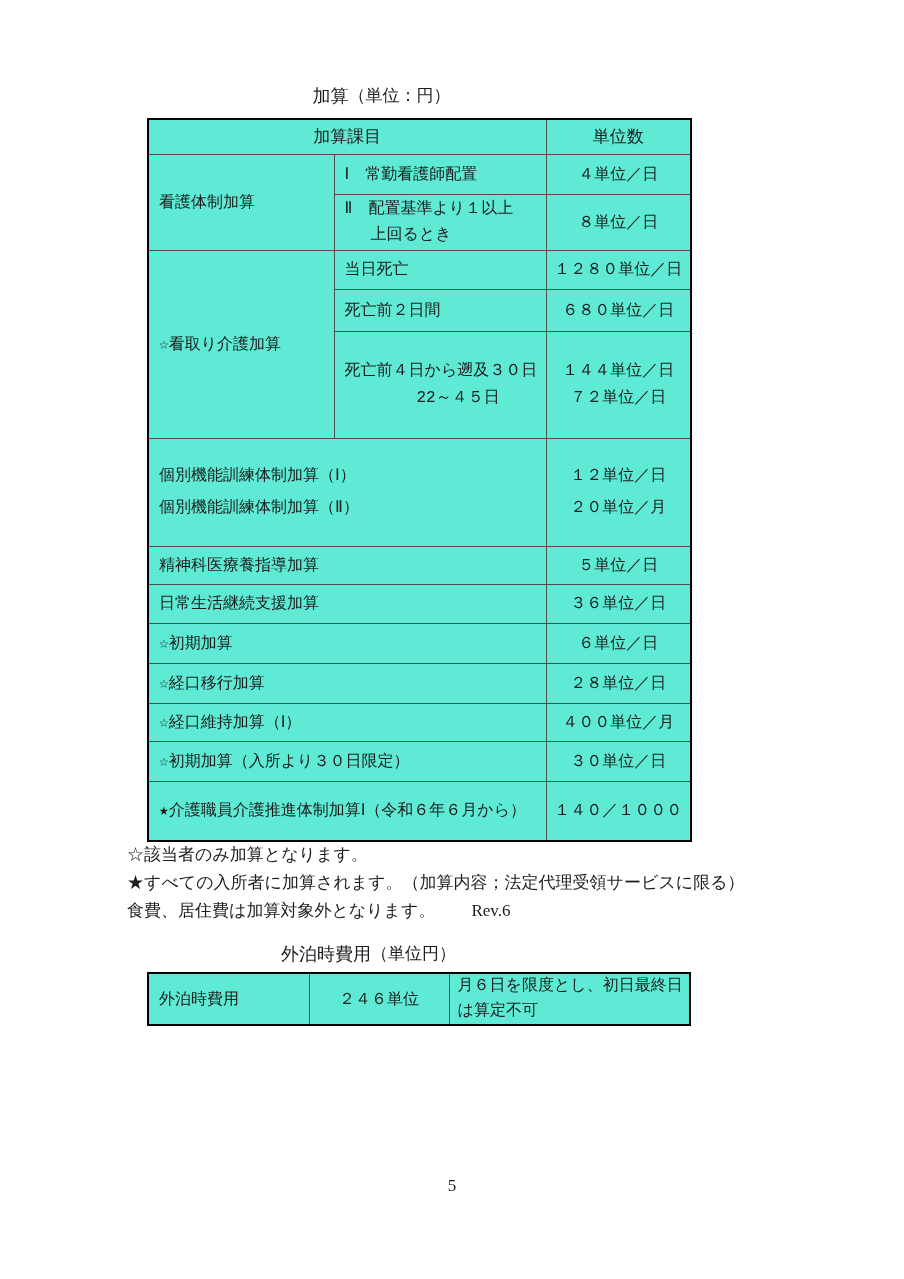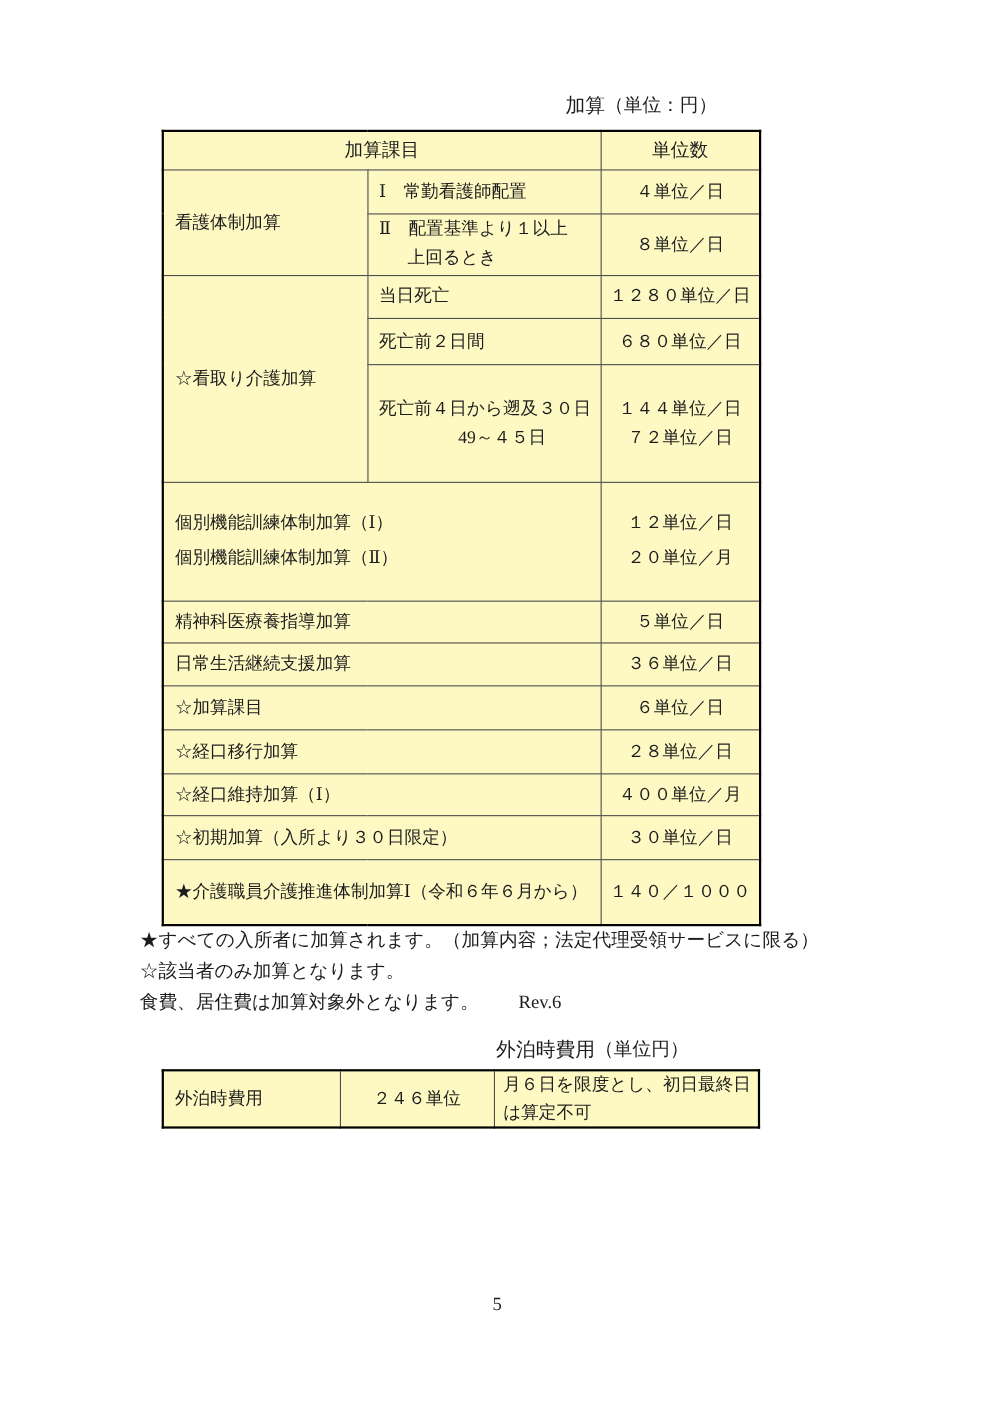--- a/index.html
+++ b/index.html
@@ -5,29 +5,29 @@
   html,body { margin:0; padding:0; background:#ffffff; }
   body {
     width:904px; height:1279px;
     font-family:"Liberation Serif","DejaVu Serif",serif;
     color:#1c1c1c;
     -webkit-font-smoothing:antialiased;
   }
   .page { position:relative; width:904px; height:1279px; overflow:hidden; background:#fff; }
 
   
-  .title-row { position:absolute; left:147px; width:543px; display:flex; justify-content:flex-end; font-size:18px; }
+  .title-row { position:absolute; left:129px; width:543px; display:flex; justify-content:center; font-size:18px; }
   .title-row .unit { font-size:17px; }
   #add-title-row { top:84px; }
   #add-title-row .unit { padding-right:38px; }
   #ov-title-row { top:942px; }
   #ov-title-row .unit { padding-right:64px; }
 
   
-  table { border-collapse:collapse; table-layout:fixed; background:#fef9c3; }
+  table { border-collapse:collapse; table-layout:fixed; background:#5eead4;font-family:Liberation Mono, monospace; }
   #main-table { position:absolute; left:147px; top:118px; border:2px solid #000; }
   #main-table td { border:1px solid #4d4d4d; vertical-align:middle; font-size:16px; padding:0; overflow:hidden; }
   #main-table td.item { padding-left:10px;margin-left:36px; }
   #main-table td.units { text-align:center; }
   #main-table td.hdr { text-align:center; font-size:17px; }
   tr.section-top td { border-top:2px solid #000; }
 
   .rh35{height:35px} .rh40{height:40px} .rh56{height:56px} .rh39{height:39px}
   .rh42{height:42px} .rh107{height:107px} .rh108{height:108px} .rh38{height:38px}
   .rh45{height:60px} .rh52{height:52px}
@@ -93,21 +93,21 @@
       <td class="item">当日死亡</td>
       <td class="units">１２８０単位／日</td>
     </tr>
     <tr class="rh42">
       <td class="item">死亡前２日間</td>
       <td class="units">６８０単位／日</td>
     </tr>
     <tr class="rh107">
       <td class="item tall-lines">
         <div class="line">死亡前４日から遡及３０日</div>
-        <div class="line indent2">49～４５日</div>
+        <div class="line indent2">22～４５日</div>
       </td>
       <td class="units tall-lines">
         <div class="line">１４４単位／日</div>
         <div class="line">７２単位／日</div>
       </td>
     </tr>
 
     <tr class="rh108 section-top">
       <td class="item kobetsu-lines" colspan="2">
         <div class="line">個別機能訓練体制加算（Ⅰ）</div>
@@ -121,21 +121,21 @@
 
     <tr class="rh38 section-top">
       <td class="item" colspan="2">精神科医療養指導加算</td>
       <td class="units">５単位／日</td>
     </tr>
     <tr class="rh39">
       <td class="item" colspan="2">日常生活継続支援加算</td>
       <td class="units">３６単位／日</td>
     </tr>
     <tr class="rh40">
-      <td class="item" colspan="2">☆加算課目</td>
+      <td class="item" colspan="2">☆初期加算</td>
       <td class="units">６単位／日</td>
     </tr>
     <tr class="rh40">
       <td class="item" colspan="2">☆経口移行加算</td>
       <td class="units">２８単位／日</td>
     </tr>
     <tr class="rh38">
       <td class="item" colspan="2">☆経口維持加算（Ⅰ）</td>
       <td class="units">４００単位／月</td>
     </tr>
@@ -144,22 +144,22 @@
       <td class="units">３０単位／日</td>
     </tr>
     <tr class="rh45">
       <td class="item" colspan="2">★介護職員介護推進体制加算Ⅰ（令和６年６月から）</td>
       <td class="units">１４０／１０００</td>
     </tr>
   </tbody>
     </table>
 
   <div class="notes">
+    <div class="note-line">☆該当者のみ加算となります。</div>
     <div class="note-line">★すべての入所者に加算されます。（加算内容；法定代理受領サービスに限る）</div>
-    <div class="note-line">☆該当者のみ加算となります。</div>
     <div class="note-line">
       <span>食費、居住費は加算対象外となります。</span><span class="rev">Rev.6</span>
     </div>
   </div>
 
   <div class="title-row" id="ov-title-row">
     <span>外泊時費用</span>
     <span class="unit">（単位円）</span>
   </div>
 

